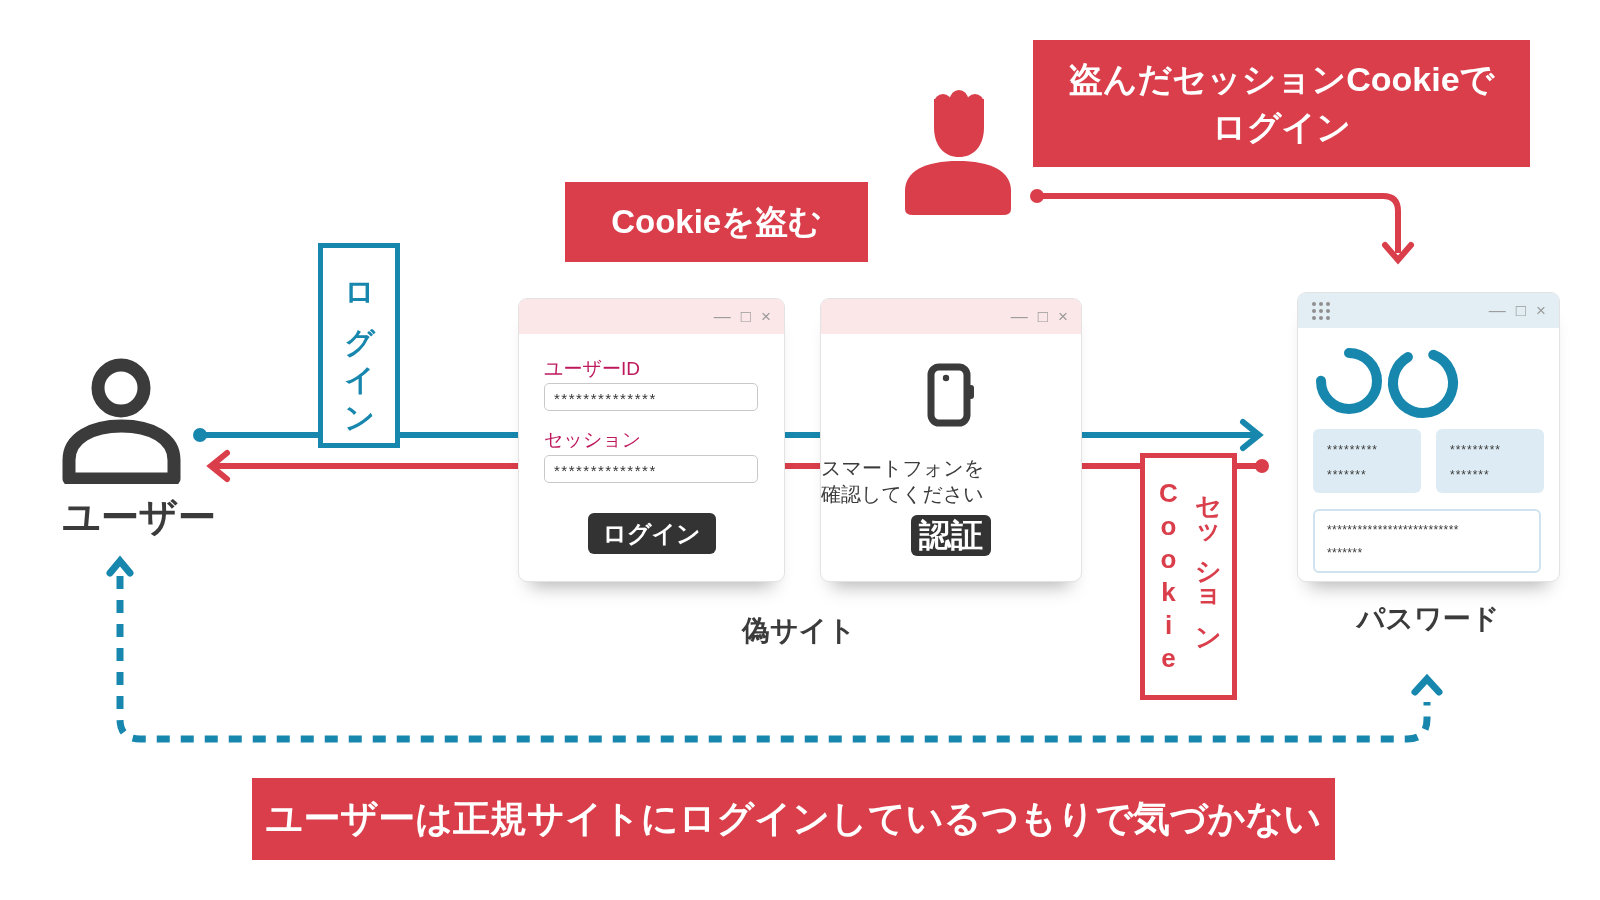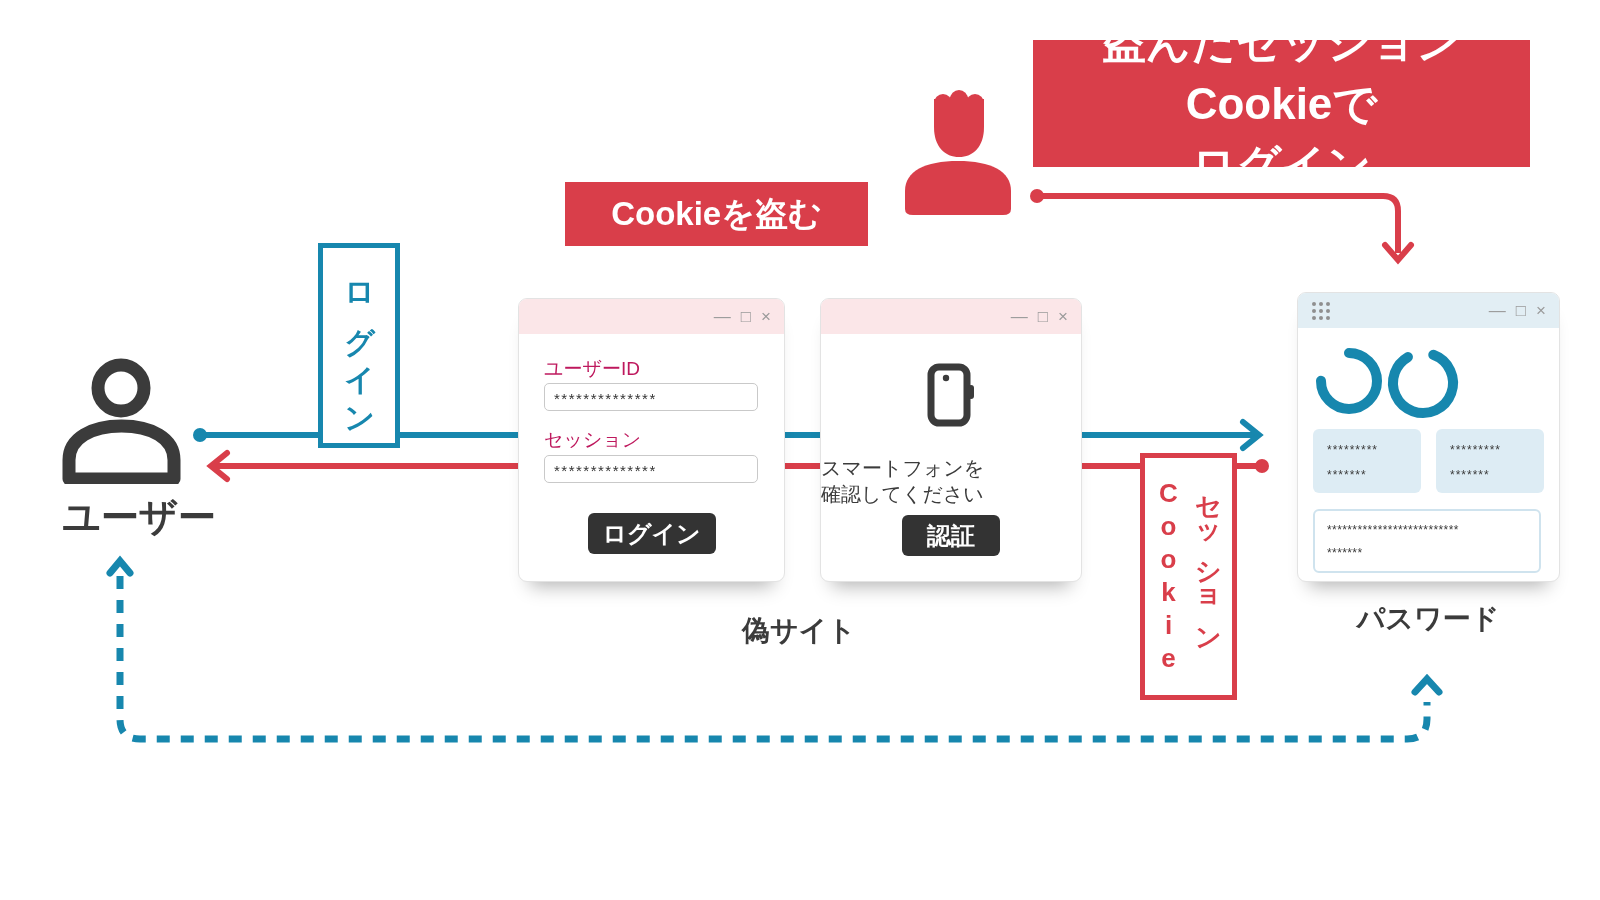--- a/index.html
+++ b/index.html
@@ -51,22 +51,22 @@
 
   
   #login-box{left:318px;top:243px;width:82px;height:205px;border:5px solid #1787ae;box-sizing:border-box;}
   #login-box .vtxt{writing-mode:vertical-rl;text-orientation:upright;font-weight:bold;font-size:30px;
                    letter-spacing:7px;color:#1787ae;}
   #cookie-box{left:1140px;top:453px;width:97px;height:247px;border:5px solid #d93e4a;box-sizing:border-box;}
   #cookie-box .vtxt{writing-mode:vertical-rl;text-orientation:upright;font-weight:bold;font-size:26px;
                     letter-spacing:3px;line-height:1.55;color:#d93e4a;white-space:pre-line;}
 
   
-  #banner-stolen{left:1033px;top:40px;width:497px;height:127px;font-size:44px;line-height:1.4;}
-  #banner-steal{left:565px;top:182px;width:303px;height:64px;font-size:33px;}
+  #banner-stolen{left:1033px;top:40px;width:497px;height:127px;font-size:34px;line-height:1.4;}
+  #banner-steal{left:565px;top:182px;width:303px;height:80px;font-size:33px;}
   #banner-bottom{left:252px;top:778px;width:1083px;height:82px;font-size:37px;}
 
   
   #user-icon{position:absolute;left:60px;top:358px;z-index:2;}
   #user-label{left:16px;top:492px;width:200px;font-size:38px;text-align:right;}
   #attacker-icon{position:absolute;left:903px;top:85px;z-index:2;}
   #attacker-label{left:861px;top:226px;width:200px;font-size:37px;}
   #fake-caption{left:649px;top:612px;width:300px;}
   #real-caption{left:1278px;top:600px;width:300px;}
 
@@ -101,20 +101,21 @@
     <g stroke="#1787ae" fill="none" stroke-width="7">
       <path d="M120 576 V719 Q120 739 140 739 H1407 Q1427 739 1427 719 V702" stroke-dasharray="13 11"></path>
       <polyline points="110,573 120,561 130,573" stroke-linecap="round"></polyline>
       <polyline points="1415,692 1427,679 1439,692" stroke-linecap="round"></polyline>
     </g>
   </svg>
 
   <div class="banner" id="banner-stolen">盗んだセッションCookieで
 ログイン</div>
   <div class="banner" id="banner-steal">Cookieを盗む</div>
+  <div class="banner" id="banner-bottom">ユーザーは正規サイトにログインしているつもりで気づかない</div>
 
   <svg id="user-icon" width="124" height="126" viewBox="0 0 124 126">
     <circle cx="61" cy="30" r="23" fill="#fff" stroke="#3b3b3b" stroke-width="13"></circle>
     <path d="M9 121 V102 C9 80 32 68 61.5 68 C91 68 114 80 114 102 V121 Z" fill="#fff" stroke="#3b3b3b" stroke-width="13" stroke-linejoin="round"></path>
   </svg>
   <div class="biglabel" id="user-label">ユーザー</div>
 
   <svg id="attacker-icon" width="110" height="132" viewBox="0 0 110 132">
     <g fill="#d93e4a">
       <circle cx="40" cy="18" r="9"></circle>
@@ -161,21 +162,21 @@
         <span>×</span>
       </div>
     </div>
     <svg id="phone-icon" width="50" height="64" viewBox="0 0 50 64">
       <rect x="5" y="4" width="36" height="56" rx="8" fill="none" stroke="#3b3b3b" stroke-width="7"></rect>
       <circle cx="20" cy="15" r="3.2" fill="#3b3b3b"></circle>
       <rect x="42" y="22" width="6" height="14" rx="3" fill="#3b3b3b"></rect>
     </svg>
     <div id="auth-msg">スマートフォンを
 確認してください</div>
-    <button class="darkbtn" style="top:216px;width:98px;height:41px;font-size:24px">認証</button>
+    <button class="darkbtn" style="top:216px;width:80px;height:41px;font-size:32px">認証</button>
   </div>
 
   <div class="win" id="real-window">
     <div class="titlebar blue">
       <div class="gridicon">
         <i></i>
           <i></i>
           <i></i>
           <i></i>
           <i></i>

